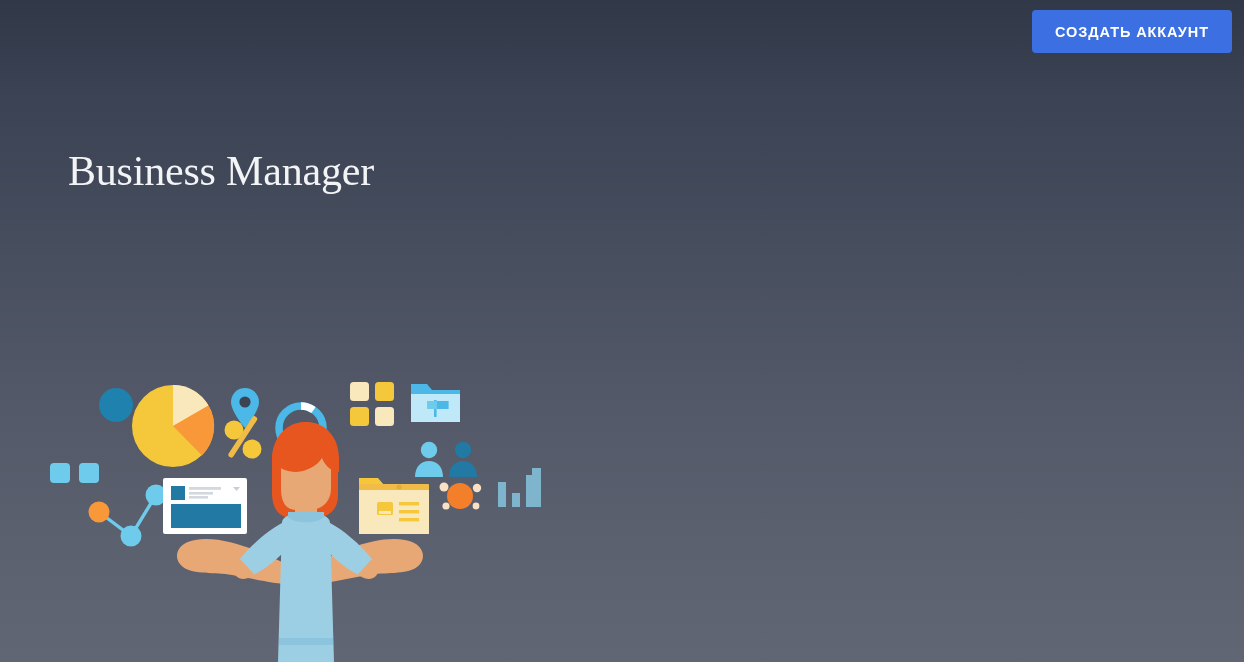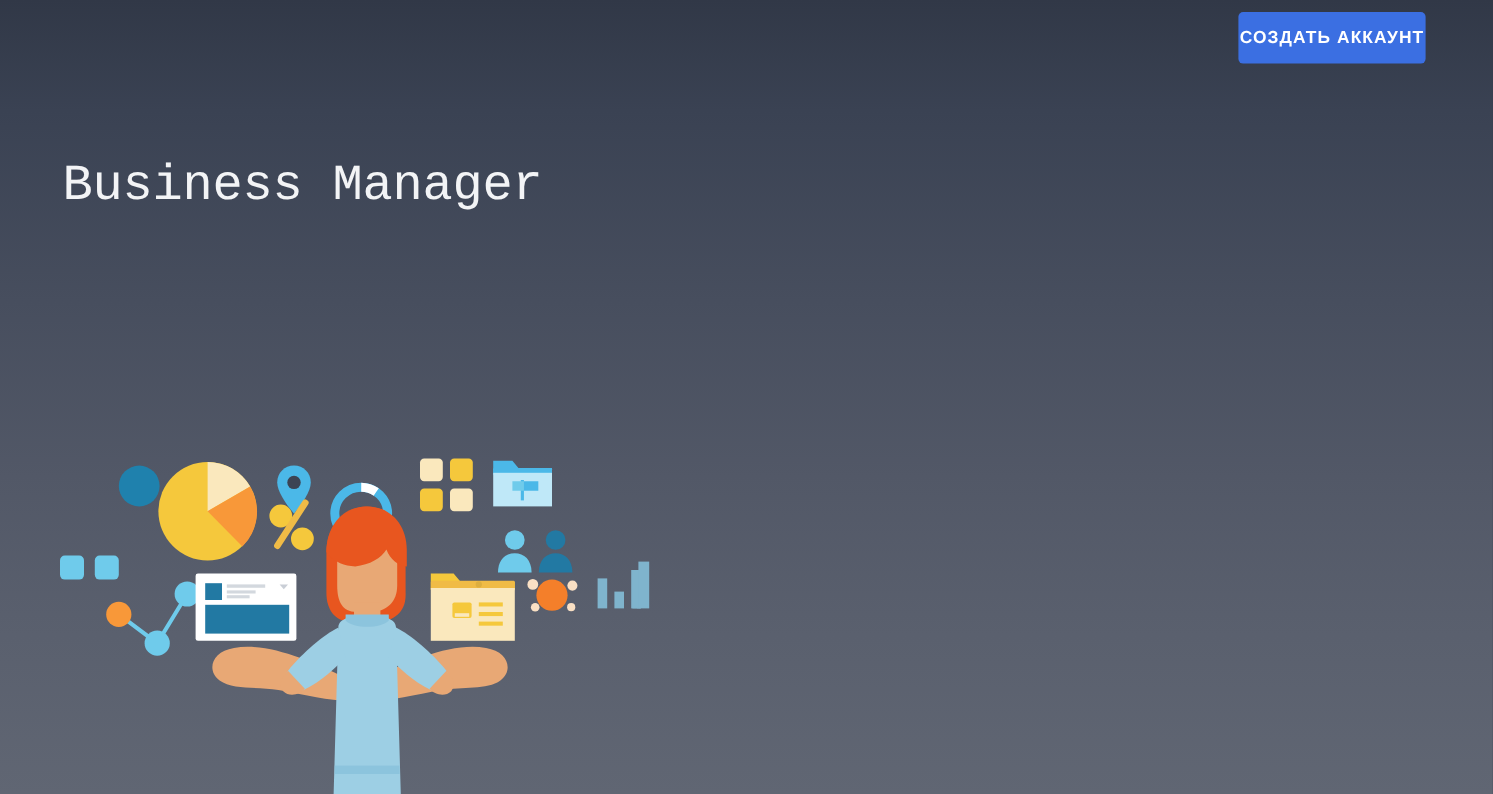--- a/index.html
+++ b/index.html
@@ -21,21 +21,21 @@
     height: 662px;
     background: linear-gradient(to bottom, #313847 0%, #3a4253 14%, #474e5e 38%, #525867 60%, #5a606e 80%, #606673 100%);
     overflow: hidden;
   }
 
   
   #cta-button {
     position: absolute;
     left: 1032px;
     top: 10px;
-    width: 156px;
+    width: 200px;
     height: 43px;
     background: #3b6fe2;
     border: none;
     border-radius: 4px;
     color: #ffffff;
     font-family: "Liberation Sans", sans-serif;
     font-size: 14.5px;
     font-weight: bold;
     letter-spacing: 0.9px;
     cursor: pointer;
@@ -46,24 +46,24 @@
   }
 
   
   #hero {
     position: absolute;
     left: 0;
     top: 132px;
     width: 600px;
   }
   #hero-title {
-    margin: 0;
+    margin: 16px;
     padding-left: 52px;
     color: #f3f4f6;
-    font-family: Liberation Mono, monospace;
+    font-family: Liberation Serif, serif;
     font-size: 42px;
     font-weight: 300;
     line-height: 1.12;
     letter-spacing: -0.2px;
   }
   #hero-subtitle {
     margin: 11px 0 0 0;
     padding: 0 30px 0 22px;
     text-align: center;
     color: #c6cad4;

